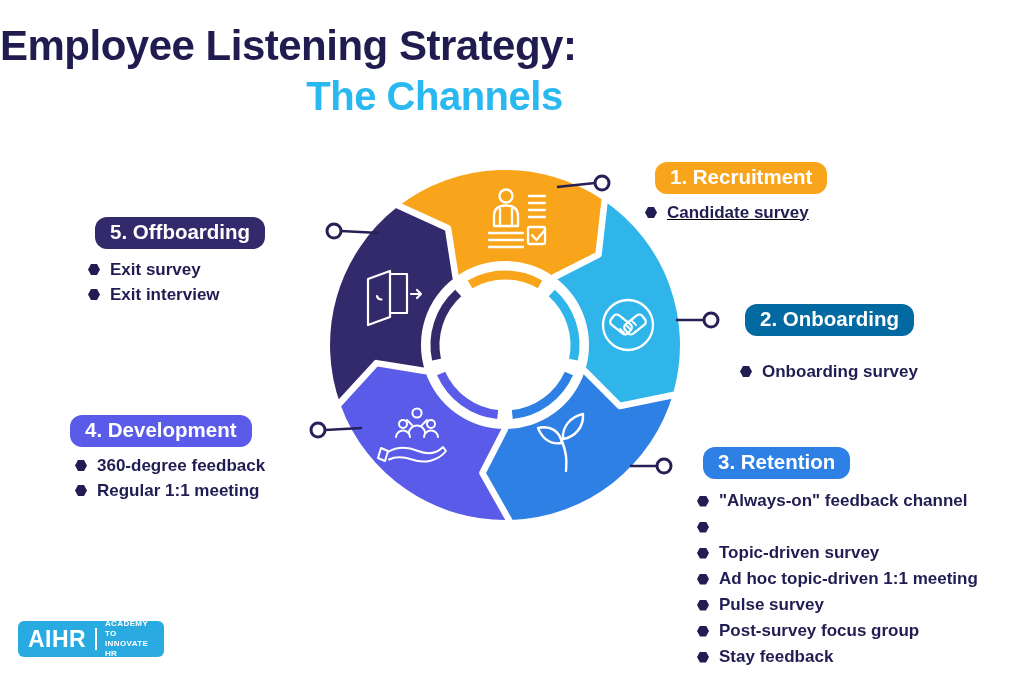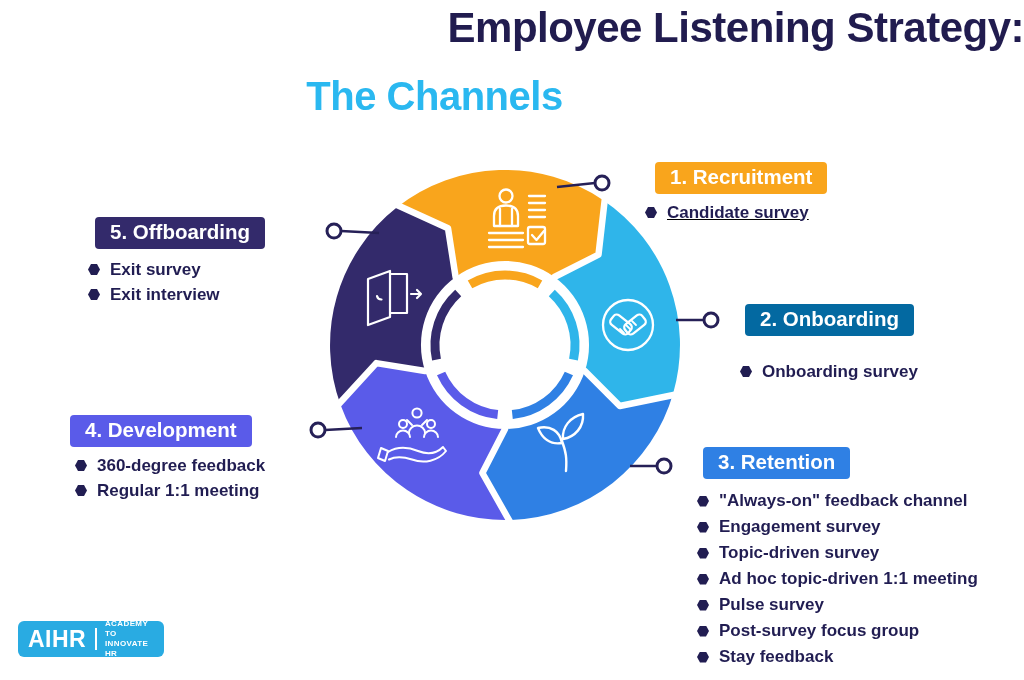--- a/index.html
+++ b/index.html
@@ -1,27 +1,27 @@
 <!DOCTYPE html>
 <html><head>
 <meta charset="utf-8">
 <style>
   * { margin:0; padding:0; box-sizing:border-box; }
   body { background:#fff; font-family:"Liberation Sans", sans-serif; }
   .stage { position:relative; width:1024px; height:680px; background:#ffffff; overflow:hidden; }
 
-  .title1 { position:absolute; top:4px; left:0; width:1024px; text-align:right;
+  .title1 { position:absolute; top:22px; left:0; width:1024px; text-align:left;
             font-size:42px; font-weight:700; letter-spacing:-0.5px; }
   .title2 { position:absolute; top:74px; left:0; width:869px; text-align:center;
             font-size:40px; font-weight:700; letter-spacing:-0.5px; }
 
   .donut-svg { position:absolute; left:0; top:0; }
 
   .section { position:absolute; }
-  .badge { display:inline-block; padding:3px 15px 5px 15px; border-radius:4px;
+  .badge { display:inline-block; padding:3px 15px 5px 15px; border-radius:12px;
            color:#fff; font-size:20.5px; font-weight:700; white-space:nowrap; }
   .list { margin-top:8px; }
   .item { display:flex; align-items:center; gap:10px; height:25px; white-space:nowrap; }
   .item.tall { height:26px; }
   .hex { width:12px; height:11px; background:#211D52; flex:0 0 12px;
          clip-path:polygon(25% 0, 75% 0, 100% 50%, 75% 100%, 25% 100%, 0 50%); }
   .item span.txt { color:#211D52; font-size:17px; font-weight:700; }
 
   .logo { position:absolute; left:18px; top:621px; width:146px; height:36px;
           border-radius:6px; display:flex; align-items:center; padding:12px 10px; }
@@ -139,21 +139,20 @@
 
   <div class="section" style="left:703px; top:447px;">
     <span class="badge" style="background-color: rgb(47, 128, 228);">3. Retention</span>
     <div class="list" style="margin-left:-6px; margin-top:9px;">
       <div class="item tall">
         <span class="hex"></span>
         <span class="txt">"Always-on" feedback channel</span>
       </div>
       <div class="item tall">
         <span class="hex"></span>
-        <span class="txt">Engagement survey</span>
       </div>
       <div class="item tall">
         <span class="hex"></span>
         <span class="txt">Topic-driven survey</span>
       </div>
       <div class="item tall">
         <span class="hex"></span>
         <span class="txt">Ad hoc topic-driven 1:1 meeting</span>
       </div>
       <div class="item tall">

